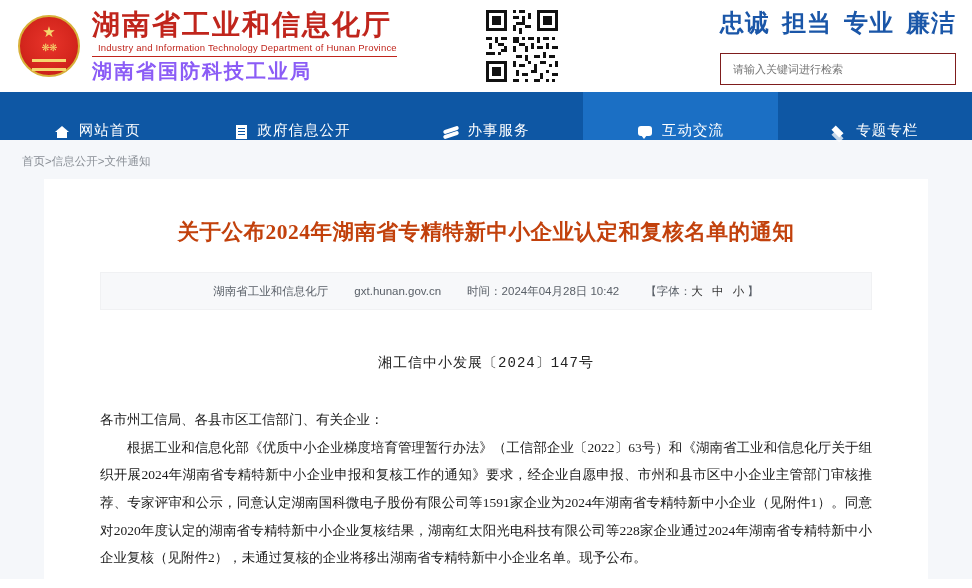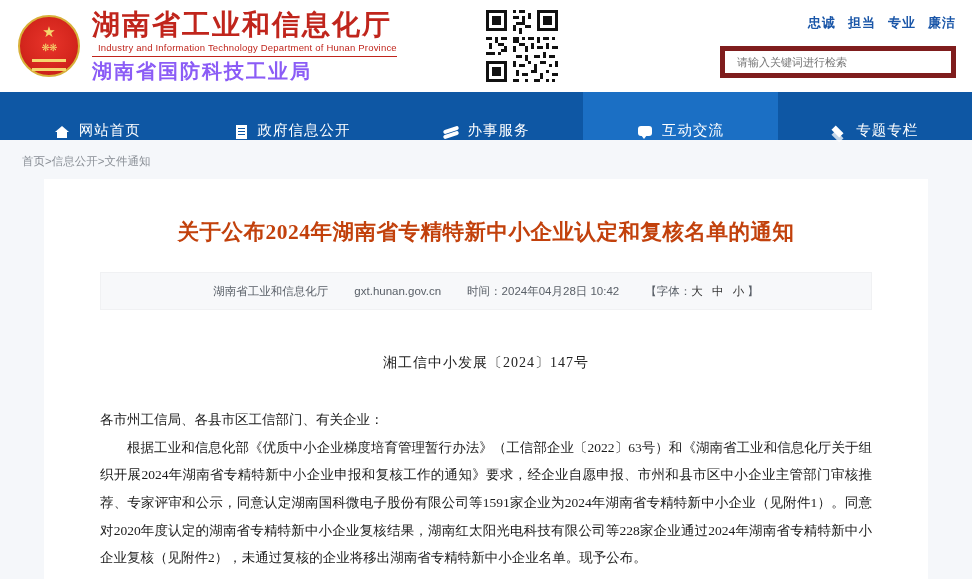--- a/index.html
+++ b/index.html
@@ -107,30 +107,30 @@
     margin-right: 16px;
     width: 240px;
     display: flex;
     flex-direction: column;
     align-items: flex-end;
   }
   .slogan {
     display: flex;
     gap: 12px;
     font-family: Liberation Serif, serif;
-    font-size: 13px;
+    font-size: 24px;
     font-weight: bold;
     color: #1a56a8;
     letter-spacing: 1px;
     margin-bottom: 14px;
   }
   .searchbox {
     width: 236px;
     height: 32px;
-    border: 5px solid #7f1d1d;
+    border: 1px solid #7f1d1d;
     background: #fff;
     display: flex;
     align-items: center;
     padding: 0 10px;
   }
   .searchbox input {
     border: 0;
     outline: 0;
     width: 100%;
     font-size: 11px;
@@ -258,21 +258,21 @@
     align-items: center;
     justify-content: center;
     gap: 26px;
     font-size: 11.5px;
     color: #5a6068;
     border: 1px solid #f0f1f3;
   }
   .meta .fs-opts { color: #333; letter-spacing: 3px; }
   .doc-no {
     text-align: center;
-    font-family: Liberation Serif, serif;
+    font-family: Liberation Mono, monospace;
     font-size: 14px;
     color: #222;
     margin: 44px 0 34px 0;
     letter-spacing: 1px;
   }
   .body-text {
     font-family: "Liberation Serif", serif;
     font-size: 13.5px;
     color: #1b1b1b;
     line-height: 2.05;

